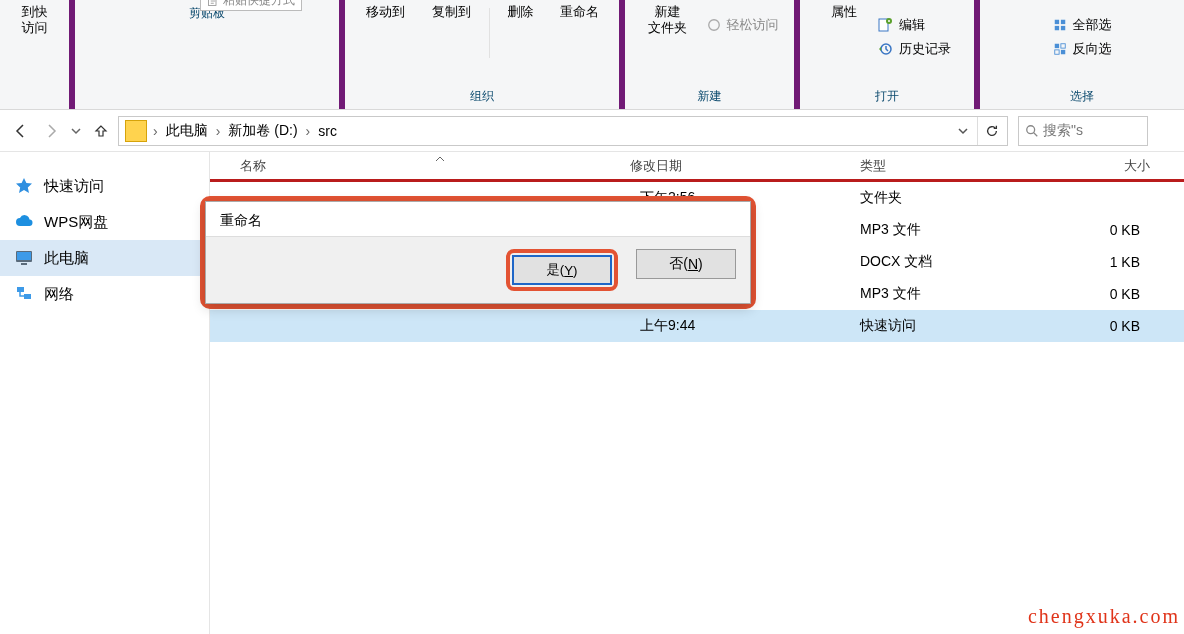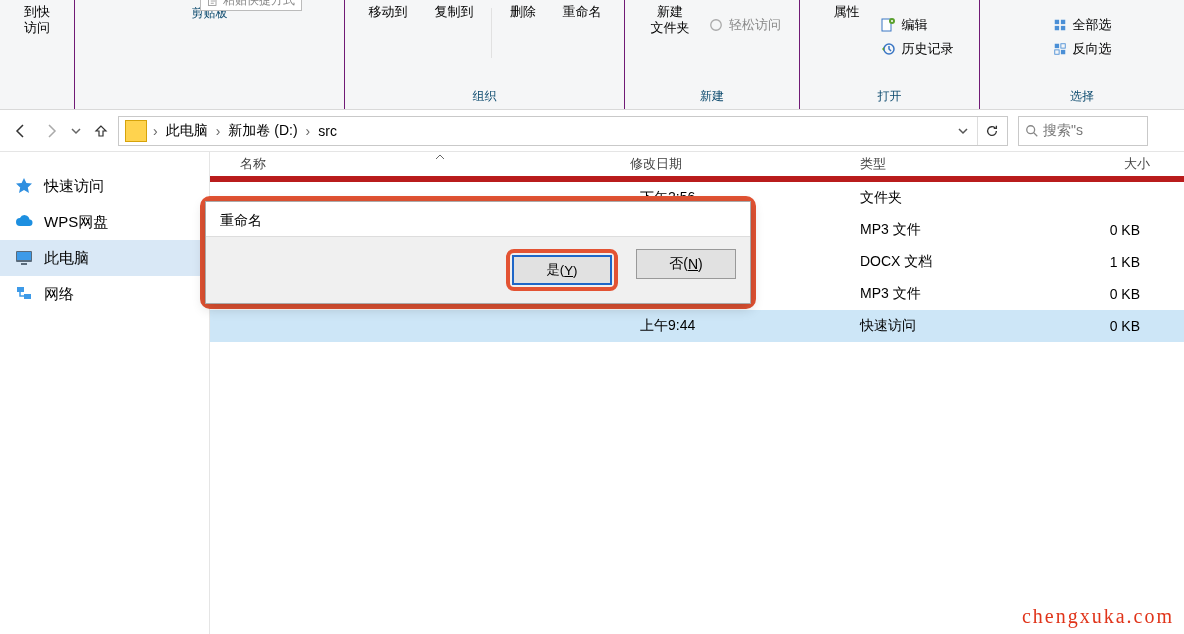--- a/index.html
+++ b/index.html
@@ -1,20 +1,20 @@
 <!DOCTYPE html>
 <html><head>
   <meta charset="utf-8">
   <style>
     * { margin: 0; padding: 0; box-sizing: border-box; font-family: "Microsoft YaHei", "Segoe UI", sans-serif; }
     body { width: 1184px; height: 634px; overflow: hidden; background: #fff; position: relative; font-size: 14px; color: #000; }
 
     
     .ribbon { height: 110px; background: #f5f6f7; border-bottom: 1px solid #d9d9d9; display: flex; position: relative; }
-    .ribbon-group { display: flex; flex-direction: column; justify-content: flex-start; align-items: center; border-right: 1px solid #701a75; padding: 2px 6px 0; }
+    .ribbon-group { display: flex; flex-direction: column; justify-content: flex-start; align-items: center; border-right: 6px solid #701a75; padding: 2px 6px 0; }
     .ribbon-group-body { display: flex; align-items: flex-start; gap: 4px; flex: 1; }
     .ribbon-group-label { font-size: 12px; color: #0c4a6e; padding: 3px 0 4px; }
     .rb-btn-lg { display: flex; flex-direction: column; align-items: center; justify-content: flex-start; width: 62px; padding: 2px; gap: 4px; cursor: pointer; }
     .rb-btn-lg .lbl { font-size: 13px; text-align: center; line-height: 1.2; }
     .rb-btn-sm { display: flex; align-items: center; gap: 6px; padding: 2px 4px; cursor: pointer; font-size: 13px; }
     .rb-col { display: flex; flex-direction: column; gap: 2px; margin-top: 12px; }
 
     
     .navrow { height: 42px; display: flex; align-items: center; gap: 4px; padding: 6px 4px 6px 8px; border-bottom: 1px solid #e5e5e5; }
     .nav-arrow { width: 26px; height: 26px; display: flex; align-items: center; justify-content: center; cursor: pointer; color: #555; }
@@ -26,21 +26,21 @@
     .addr-btn { width: 28px; height: 28px; display: flex; align-items: center; justify-content: center; cursor: pointer; }
     .searchbox { width: 130px; height: 30px; border: 1px solid #c9c9c9; display: flex; align-items: center; padding: 0 6px; margin-left: 6px; color: #777; font-size: 14px; }
     .searchbox svg { margin-right: 4px; flex-shrink: 0; }
 
     
     .main { display: flex; height: calc(634px - 110px - 42px); }
     .navpane { width: 210px; border-right: 1px solid #e5e5e5; padding-top: 16px; }
     .nav-item { display: flex; align-items: center; gap: 10px; padding: 8px 10px 8px 14px; font-size: 15px; cursor: pointer; }
     .nav-item.sel { background: #d9e8f6; }
     .content { flex: 1; position: relative; }
-    .col-headers { display: flex; height: 30px; align-items: center; border-bottom: 6px solid #b91c1c; font-size: 13px; color: #444; }
+    .col-headers { display: flex; height: 30px; align-items: center; border-bottom: 3px solid #b91c1c; font-size: 13px; color: #444; }
     .col { padding: 0 10px; display: flex; align-items: center; position: relative; }
     .col.name { width: 410px; }
     .col.date { width: 230px; }
     .col.type { width: 190px; }
     .col.size { width: 120px; justify-content: flex-end; }
     .files { }
     .file-row { display: flex; height: 32px; align-items: center; font-size: 14px; }
     .file-row.sel { background: #cde6f7; }
     .file-row .col.date { padding-left: 20px; }
     .file-row .col.size { justify-content: flex-end; padding-right: 20px; }
@@ -53,21 +53,21 @@
     .dialog-body { display: flex; padding: 8px 14px 18px; gap: 20px; align-items: flex-start; }
     .dialog-icon { width: 40px; height: 40px; flex-shrink: 0; margin-top: 6px; }
     .dialog-msg { font-size: 14px; line-height: 1.8; }
     .dialog-msg p { margin-bottom: 8px; }
     .dialog-buttons { background: #f0f0f0; border-top: 1px solid #ddd; padding: 12px 14px; display: flex; justify-content: flex-end; gap: 18px; }
     .dlg-btn { min-width: 100px; height: 30px; border: 1px solid #999; background: #e1e1e1; font-size: 14px; cursor: pointer; display: flex; align-items: center; justify-content: center; }
     .dlg-btn.focus-wrap { border: 4px solid #e35333; border-radius: 8px; padding: 2px; min-width: auto; height: auto; background: transparent; }
     .dlg-btn-inner { min-width: 100px; height: 30px; border: 2px solid #1e66c7; background: #e1e1e1; display: flex; align-items: center; justify-content: center; }
     .underline-key { text-decoration: underline; }
 
-    .watermark { position: absolute; right: 10px; bottom: 6px; color: #e0341a; font-size: 20px; letter-spacing: 2px; font-family: Georgia, serif; }
+    .watermark { position: absolute; right: 4px; bottom: 6px; color: #e0341a; font-size: 20px; letter-spacing: 2px; font-family: Georgia, serif; }
 
     .sort-arrow { position: absolute; left: 50%; top: -1px; transform: translateX(-50%); }
     .ribbon-cutoff { position: absolute; top: -10px; left: 200px; background: #fff; border: 1px solid #bbb; padding: 1px 6px; font-size: 12px; color: #888; display: flex; align-items: center; gap: 4px; }
   </style>
 </head>
 <body>
 
 <div class="ribbon">
   <div class="ribbon-cutoff">
     <svg width="12" height="12" viewBox="0 0 16 16">

